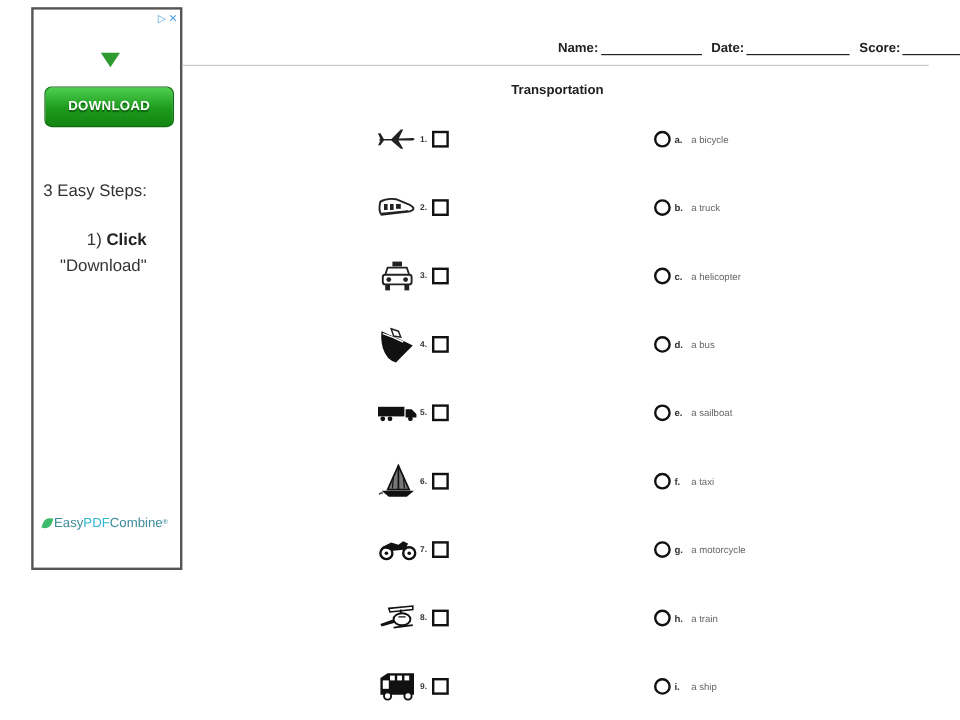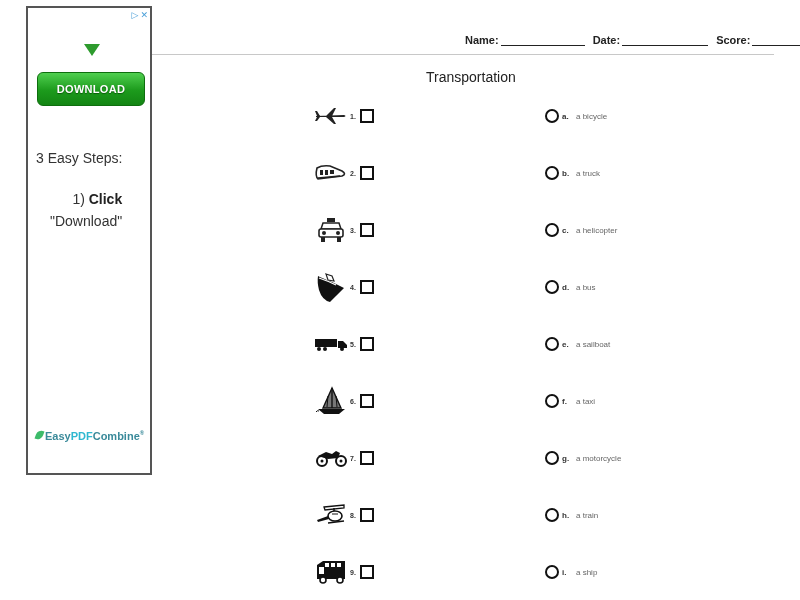--- a/index.html
+++ b/index.html
@@ -26,40 +26,40 @@
     color: #fff; font-weight: bold; font-size: 11px; letter-spacing: 0.3px;
     display: flex; align-items: center; justify-content: center;
     text-shadow: 0 1px 1px #0a5a0a;
   }
   .ad-heading { position: absolute; left: 8px; top: 142px; font-size: 14px; color: #333; }
   .ad-step { position: absolute; left: 8px; font-size: 14px; color: #333; line-height: 22px; }
   .ad-step b { font-weight: bold; color: #222; }
   .ad-step .sub { display: block; padding-left: 14px; }
   .ad-logo {
     position: absolute; left: 8px; top: 422px; font-size: 11px; color: #3a8a9a;
-    display: flex;  font-weight: bold;
+    display: flex; align-items: center;
   }
   .ad-logo .leaf {
     width: 7px; height: 10px; background: #3dbb6a; border-radius: 6px 0 6px 0; margin-right: 2px;
     transform: rotate(20deg);
   }
   .ad-logo .pdf { color: #2fb8d0; }
   .ad-logo sup { font-size: 6px; }
 
   
   .sheet-line-left {
     position: absolute; left: 152px; top: 54px; width: 622px; height: 1px; background: #c8c8c8;
   }
   .header-fields {
     position: absolute; left: 426px; top: 34px; display: flex; gap: 8px;
     font-weight: bold; font-size: 11px; color: #222; padding-left: 39px;
   }
   .field { display: flex; align-items: flex-end; }
   .field .blank { display: inline-block; border-bottom: 1.5px solid #222; height: 11px; margin-left: 2px; }
-  .title { position: absolute; left: 426px; top: 69px; font-weight: normal; font-size: 14px; color: #222; }
+  .title { position: absolute; left: 426px; top: 69px; font-weight: bold; font-size: 11px; color: #222; }
 
   .left-item { position: absolute; left: 312px; width: 80px; height: 30px; display: flex; align-items: center; }
   .left-item .pic { width: 38px; height: 30px; display: flex; align-items: center; justify-content: center; }
   .left-item .num { font-size: 7px; font-weight: bold; color: #333; width: 10px; }
   .left-item .box { width: 14px; height: 14px; border: 2.5px solid #111; background: #fff; }
 
   .right-item { position: absolute; left: 545px; height: 16px; display: flex; align-items: center; }
   .right-item .circle { width: 14px; height: 14px; border: 2.5px solid #111; border-radius: 50%; margin-right: 3px; }
   .right-item .letter { font-size: 8px; font-weight: bold; color: #333; width: 14px; }
   .right-item .text { font-size: 8px; color: #666; text-align: right; }

